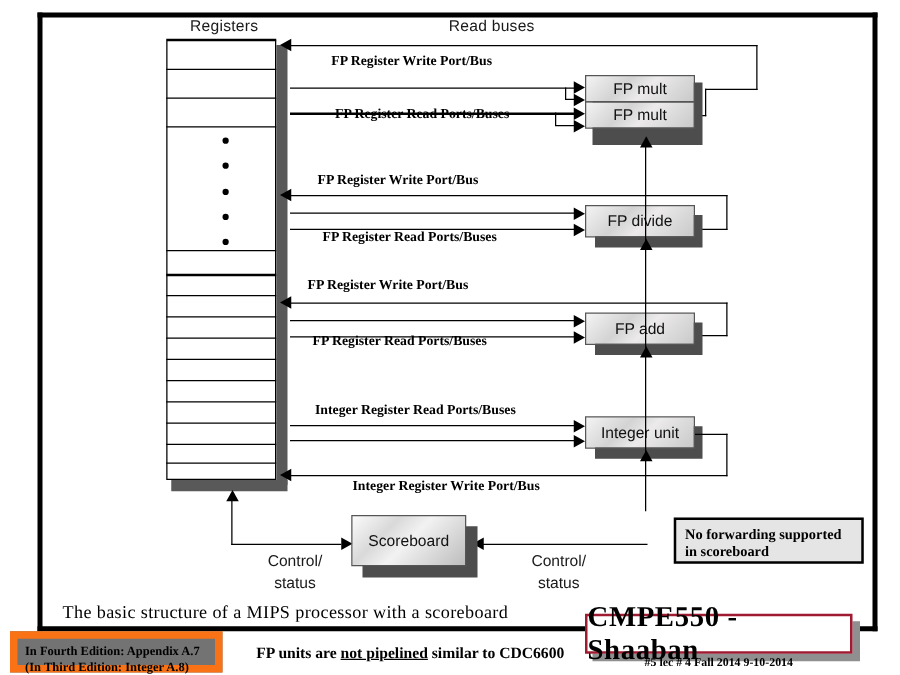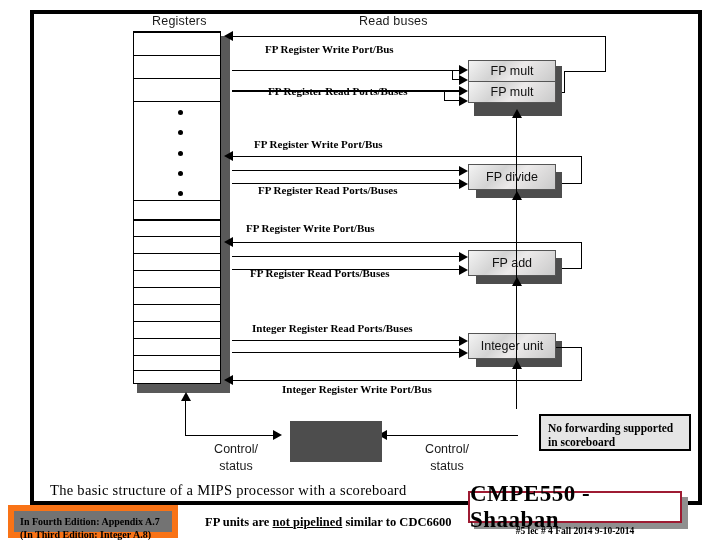--- a/index.html
+++ b/index.html
@@ -237,20 +237,23 @@
 
   <div class="abs w wh" style="left:385px;top:435px;width:133px;"></div>
   <div class="abs arrow arr-l" style="left:378px;top:430px;"></div>
 
   <div class="abs w wv" style="left:185px;top:399px;height:37px;"></div>
   <div class="abs w wh" style="left:185px;top:435px;width:88px;"></div>
   <div class="abs arrow arr-u" style="left:181px;top:392px;"></div>
   <div class="abs arrow arr-r" style="left:273px;top:430px;"></div>
 
   <div class="abs fu-shadow" style="left:290px;top:421px;width:92px;height:41px;"></div>
+  <div class="abs sb" style="left:281px;top:412px;width:92px;height:41px;">
+    <span>Scoreboard</span>
+  </div>
 
   <div class="abs cs" style="left:205px;top:441px;width:62px;">
     <div>Control/</div>
     <div>status</div>
   </div>
   <div class="abs cs" style="left:416px;top:441px;width:62px;">
     <div>Control/</div>
     <div>status</div>
   </div>
 

